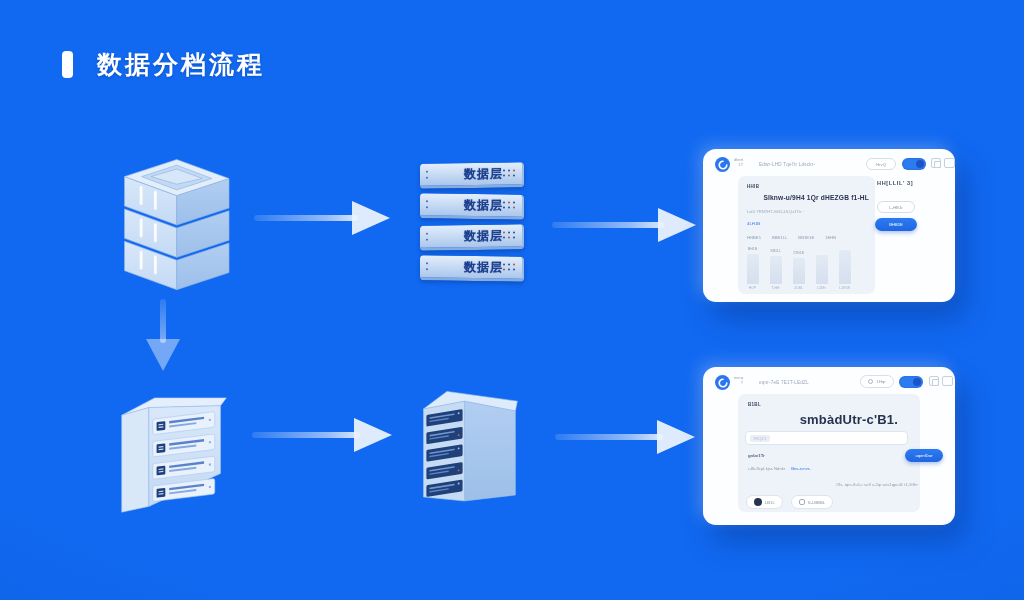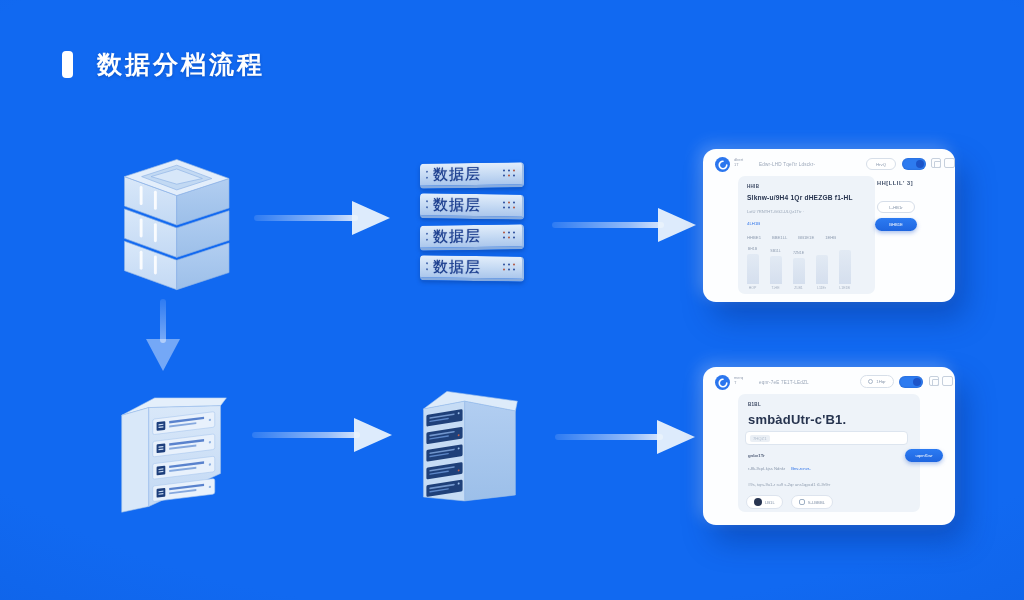--- a/index.html
+++ b/index.html
@@ -1,19 +1,20 @@
 <!DOCTYPE html>
 <html><head>
 <meta charset="utf-8">
 <style>
   * { margin:0; padding:0; box-sizing:border-box; }
   html,body { width:1024px; height:600px; overflow:hidden; }
   body { font-family:"Liberation Sans","DejaVu Sans",sans-serif; }
   .stage { position:relative; width:1024px; height:600px;
            background:radial-gradient(ellipse 120% 110% at 50% 42%, #1169f1 55%, #0c5ad8 100%);
+           text-align:right;
   }
   .stage::after { content:""; position:absolute; inset:0; pointer-events:none;
            background:radial-gradient(ellipse 140% 130% at 50% 40%, rgba(0,0,0,0) 70%, rgba(4,30,90,.25) 100%); }
 
   
   .title-wrap { position:absolute; left:62px; top:48px; display:flex; align-items:center; gap:24px; z-index:5;}
   .title-bar { width:11px; height:27px; border-radius:4px; background:#fff; }
   .page-title { color:#fff; font-size:25px; font-weight:700; letter-spacing:3px;
                 text-shadow:0 1px 3px rgba(0,30,90,.3); }
 
@@ -25,21 +26,21 @@
   .tier-stack { position:absolute; left:420px; top:163px; width:104px; display:flex; flex-direction:column; gap:6px; z-index:4; }
   .tier-unit { position:relative; height:25px; border-radius:4px;
       background:linear-gradient(180deg,#e3eefb 0%, #c4d9f3 55%, #aac6ec 100%);
       border-bottom:3px solid #86abdf; border-right:2px solid #9bbce8;
       box-shadow:0 2px 4px rgba(5,40,110,.35);
       display:flex; align-items:center; padding:0 6px; }
   .tier-unit:nth-child(even){ transform:skewY(.8deg); }
   .tier-unit:nth-child(odd){ transform:skewY(-.8deg); }
   .screw-dots { width:3px; display:flex; flex-direction:column; gap:4px; margin-right:4px; }
   .screw-dots i { width:2px; height:2px; border-radius:50%; background:#4a6cb0; }
-  .tier-label { flex:1; font-size:15px; font-weight:400; color:#1d3f8f; letter-spacing:1px;
+  .tier-label { flex:1; font-size:12px; font-weight:700; color:#1d3f8f; letter-spacing:1px;
                 text-shadow:0 0 1px rgba(29,63,143,.8); white-space:nowrap; overflow:hidden; }
   .led-grid { display:grid; grid-template-columns:3px 3px 3px; grid-auto-rows:3px; gap:2px; }
   .led-grid i { width:2.4px; height:2.4px; border-radius:1px; }
   .led-b { background:#2b4d9b; } .led-r { background:#b0543f; }
 
   
   .win { position:absolute; width:252px; background:#fdfeff; border-radius:13px;
          box-shadow:-5px -5px 16px rgba(255,255,255,.22), 10px 16px 30px rgba(6,40,120,.38);
          z-index:4; }
   .win-top { left:703px; top:149px; height:153px; }

